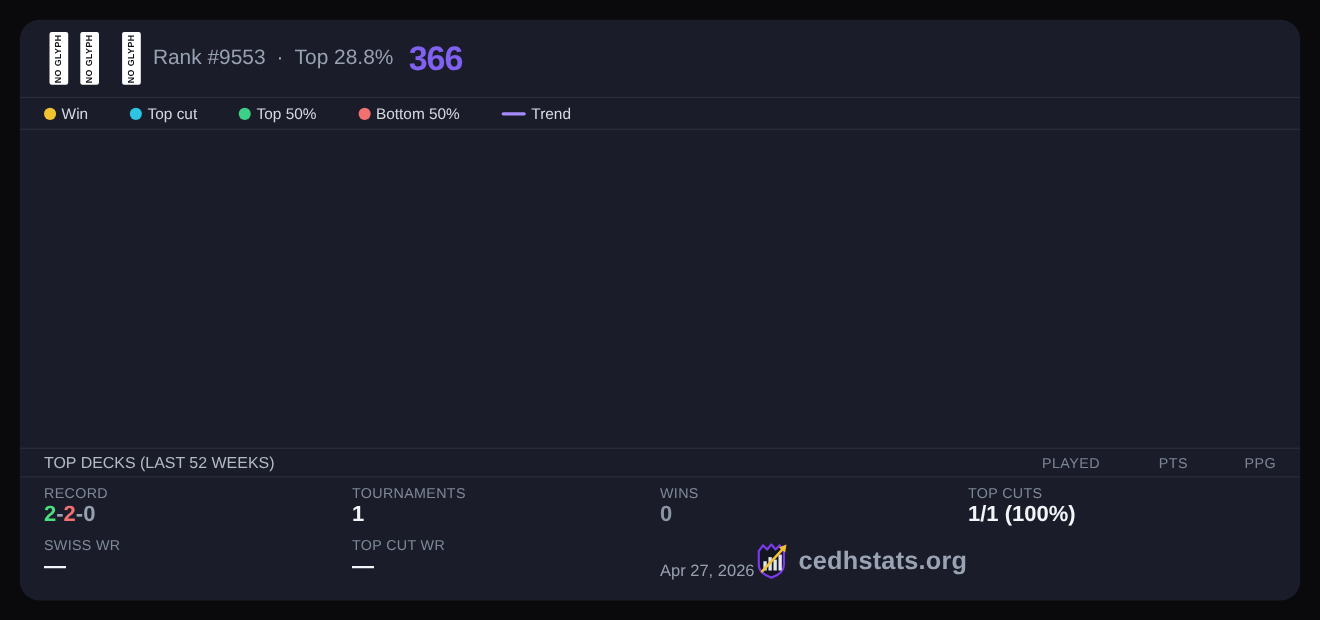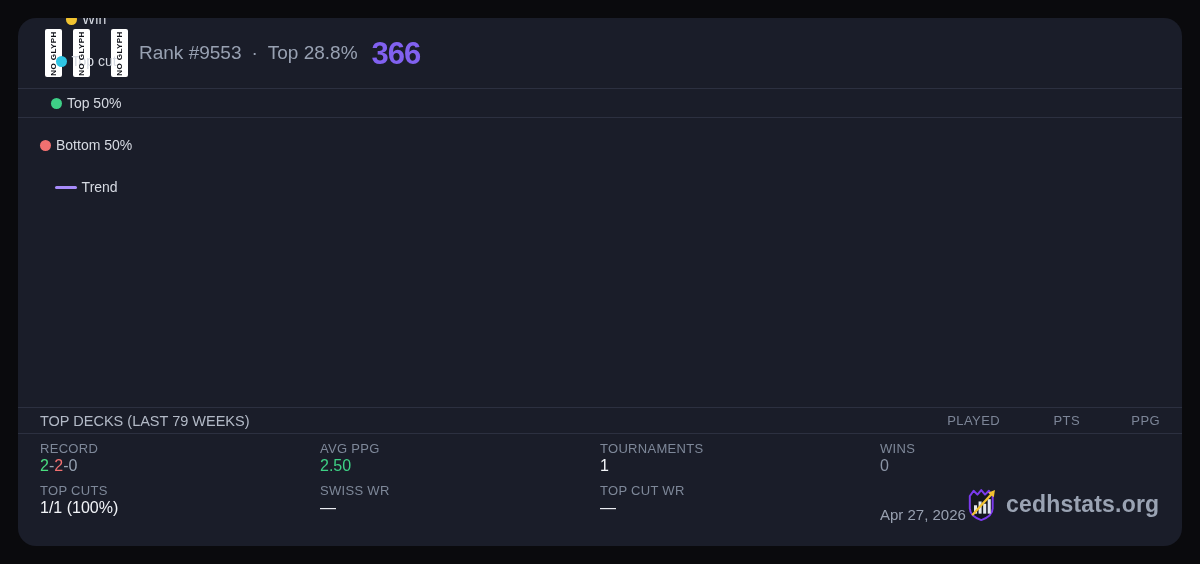--- a/index.html
+++ b/index.html
@@ -29,40 +29,40 @@
     font-size:8px; font-weight:700; letter-spacing:0.4px; color:#0d0f16;
   }
   .header-right { display:flex; align-items:center; gap:14px; }
   .rank-line { display:flex; align-items:baseline; gap:10px; font-size:19px; color:#98a1b2; }
   .score { font-size:31px; font-weight:700; color:#8161f0; line-height:1; letter-spacing:-1px; }
 
   
   .section-row { display:flex; align-items:center; justify-content:space-between; padding:0 22px; flex:none; }
   .perf-row { height:28px; }
   .perf-title { font-size:15px; color:#bac1ce; letter-spacing:0.2px; }
-  .legend { display:flex; align-items:center; gap:26px;flex-direction:column; }
+  .legend { display:flex; align-items:center; gap:38px; }
   .legend-item { display:flex; align-items:center; gap:5px; font-size:14px; color:#d6dae2; }
   .legend-dot { width:11px; height:11px; border-radius:50%; flex:none; }
   .legend-line { width:22px; height:3px; border-radius:2px; flex:none; }
 
   .chart-area { flex:1; }
 
   .decks-row { height:25px; }
   .decks-title { font-size:14.5px; color:#b3bac7; }
   .decks-cols { display:flex; }
   .deck-col { width:80px; text-align:right; font-size:13px; color:#7c8597; letter-spacing:0.4px; }
 
   
   .stats {
     height:112px; flex:none;
     display:grid; grid-template-columns:280px 280px 280px 1fr;
     padding:7px 22px 0; row-gap:7px; align-content:start;
   }
   .stat-label { font-size:13px; color:#7e8899; letter-spacing:0.3px; }
-  .stat-value { font-size:16px; font-weight:400; line-height:1.18; margin-top:1px; color:#f2f4f8; }
+  .stat-value { font-size:20px; font-weight:700; line-height:1.18; margin-top:1px; color:#f2f4f8; }
 
   .footer-cell { display:flex; align-items:flex-end; }
   .date { font-size:15px; color:#98a0b0; margin-top:2px; }
   .brand-row { display:flex; align-items:center; gap:8px; margin-top:3px; }
   .brand { font-size:23px; font-weight:700; color:#9aa3b3; letter-spacing:0.2px; }
 </style>
 </head>
 <body>
 
 <div class="card">
@@ -116,43 +116,39 @@
     </div>
   </div>
 
   <div class="divider"></div>
 
   <div class="chart-area"></div>
 
   <div class="divider"></div>
 
   <div class="section-row decks-row">
-    <div class="decks-title">TOP DECKS (LAST 79 WEEKS)</div>
+    <div class="decks-title">TOP DECKS (LAST 52 WEEKS)</div>
     <div class="decks-cols">
       <span class="deck-col">PLAYED</span>
       <span class="deck-col">PTS</span>
       <span class="deck-col">PPG</span>
     </div>
   </div>
 
   <div class="divider"></div>
 
   <div class="stats">
 
     <div class="stat">
       <div class="stat-label">RECORD</div>
       <div class="stat-value">
         <span style="color: rgb(74, 222, 128);">2</span><span style="color: rgb(154, 163, 178);">-</span><span style="color: rgb(241, 112, 112);">2</span><span style="color: rgb(154, 163, 178);">-</span><span style="color: rgb(148, 160, 176);">0</span>
       </div>
     </div>
 
-    <div class="stat">
-      <div class="stat-label">AVG PPG</div>
-      <div class="stat-value" style="color: rgb(62, 209, 133);">2.50</div>
-    </div>
 
     <div class="stat">
       <div class="stat-label">TOURNAMENTS</div>
       <div class="stat-value" style="color: rgb(242, 244, 248);">1</div>
     </div>
 
     <div class="stat">
       <div class="stat-label">WINS</div>
       <div class="stat-value" style="color: rgb(139, 149, 166);">0</div>
     </div>

